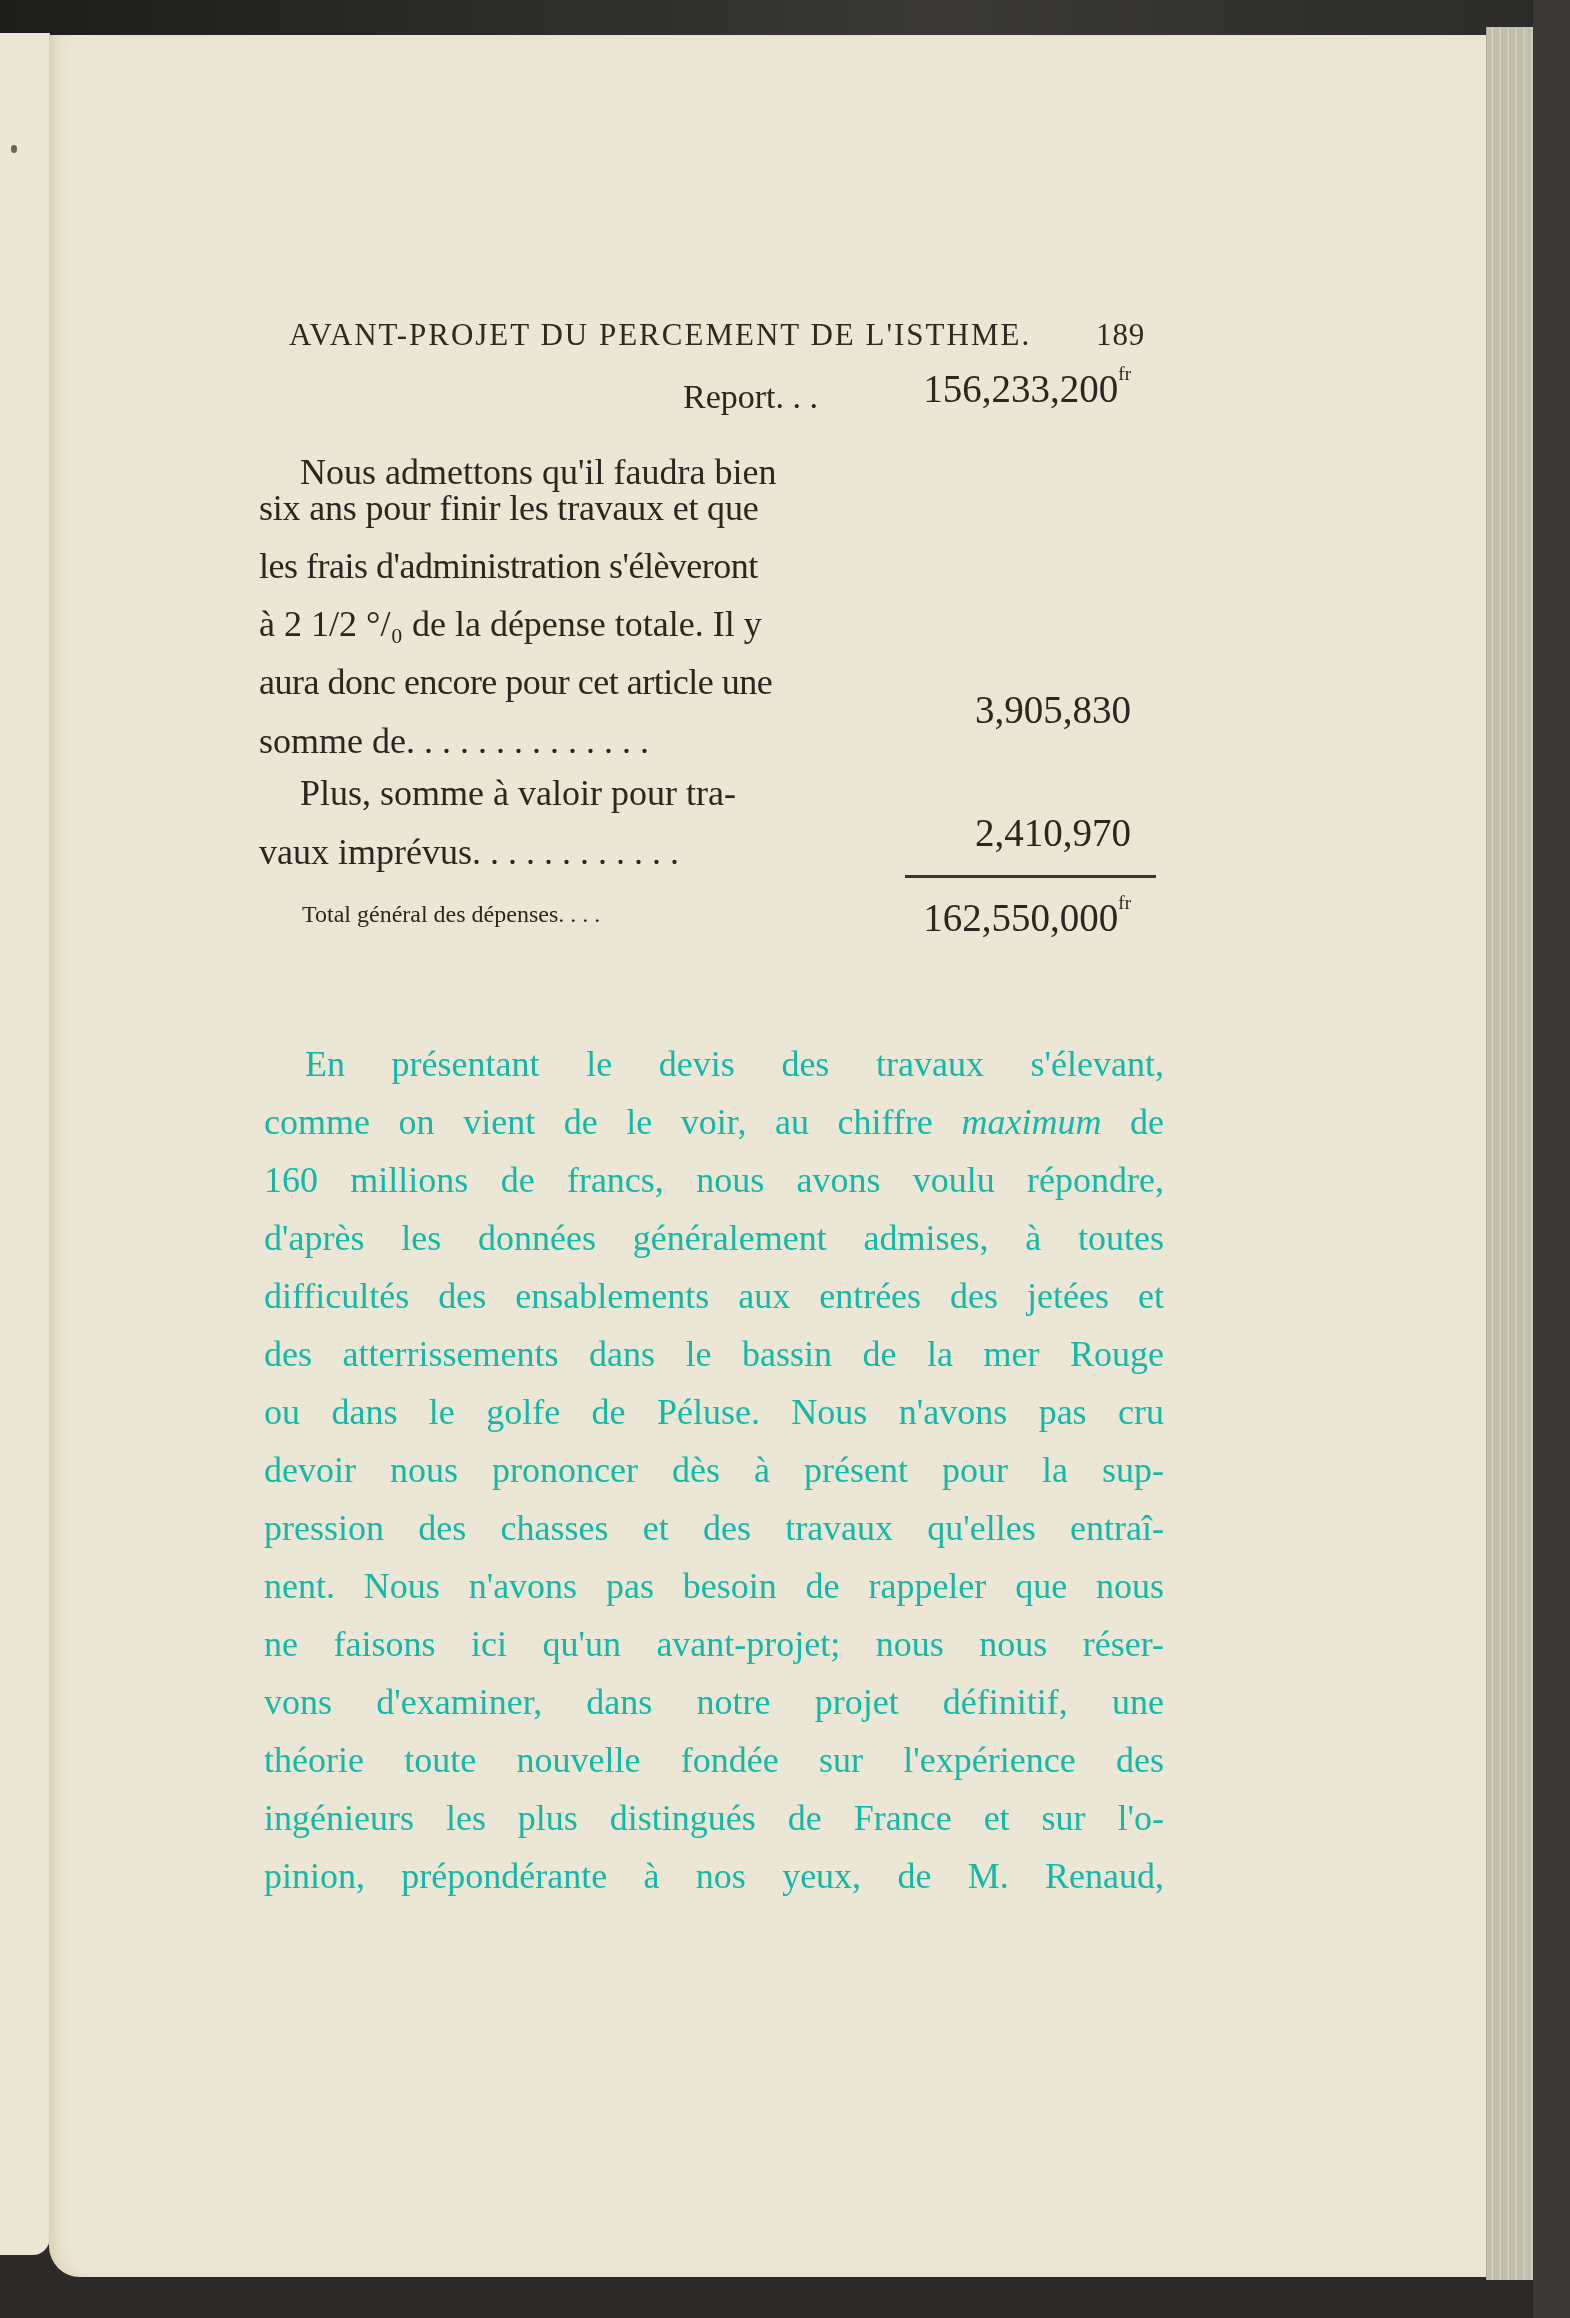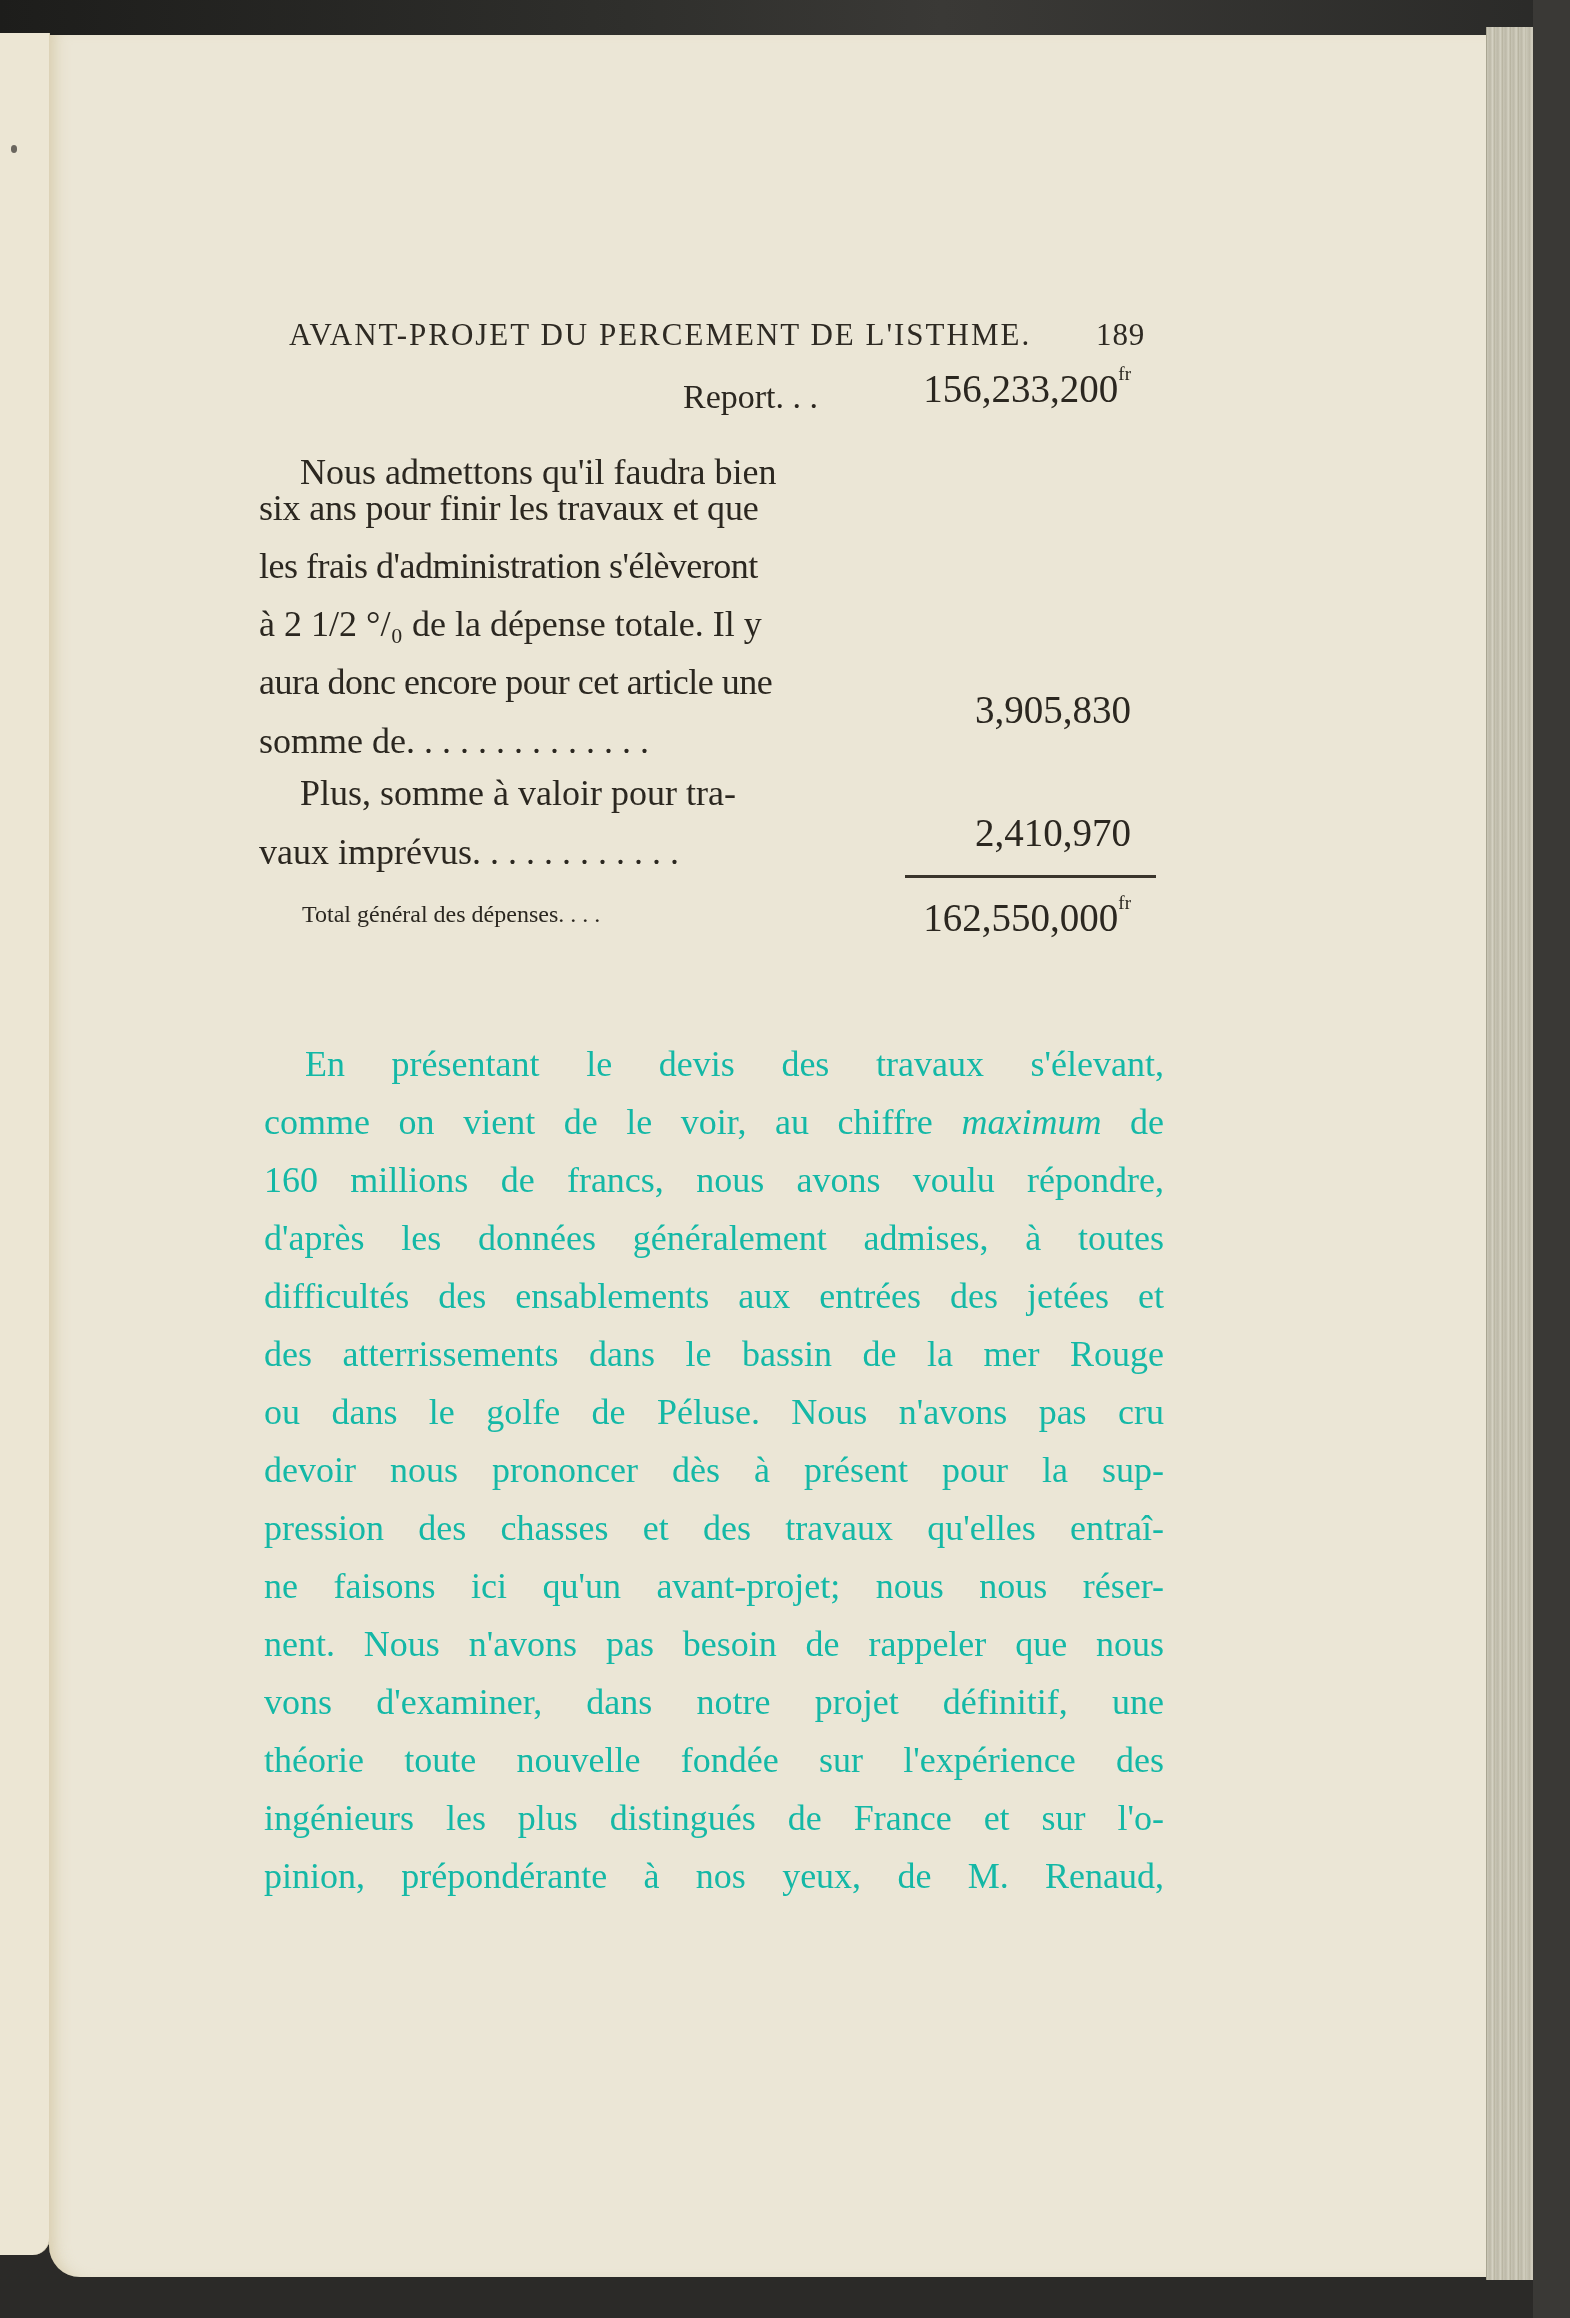--- a/index.html
+++ b/index.html
@@ -102,20 +102,20 @@
 <div class="para" style="top:1035px;">
   <span class="l first">En présentant le devis des travaux s'élevant,</span>
   <span class="l"><span>comme on vient de le voir, au chiffre</span> <em>maximum</em> <span>de</span></span>
   <span class="l">160 millions de francs, nous avons voulu répondre,</span>
   <span class="l">d'après les données généralement admises, à toutes</span>
   <span class="l">difficultés des ensablements aux entrées des jetées et</span>
   <span class="l">des atterrissements dans le bassin de la mer Rouge</span>
   <span class="l">ou dans le golfe de Péluse. Nous n'avons pas cru</span>
   <span class="l">devoir nous prononcer dès à présent pour la sup-</span>
   <span class="l">pression des chasses et des travaux qu'elles entraî-</span>
+  <span class="l">nent. Nous n'avons pas besoin de rappeler que nous</span>
   <span class="l">ne faisons ici qu'un avant-projet; nous nous réser-</span>
-  <span class="l">nent. Nous n'avons pas besoin de rappeler que nous</span>
   <span class="l">vons d'examiner, dans notre projet définitif, une</span>
   <span class="l">théorie toute nouvelle fondée sur l'expérience des</span>
   <span class="l">ingénieurs les plus distingués de France et sur l'o-</span>
   <span class="l">pinion, prépondérante à nos yeux, de M. Renaud,</span>
 </div>
 
 
 </body></html>

